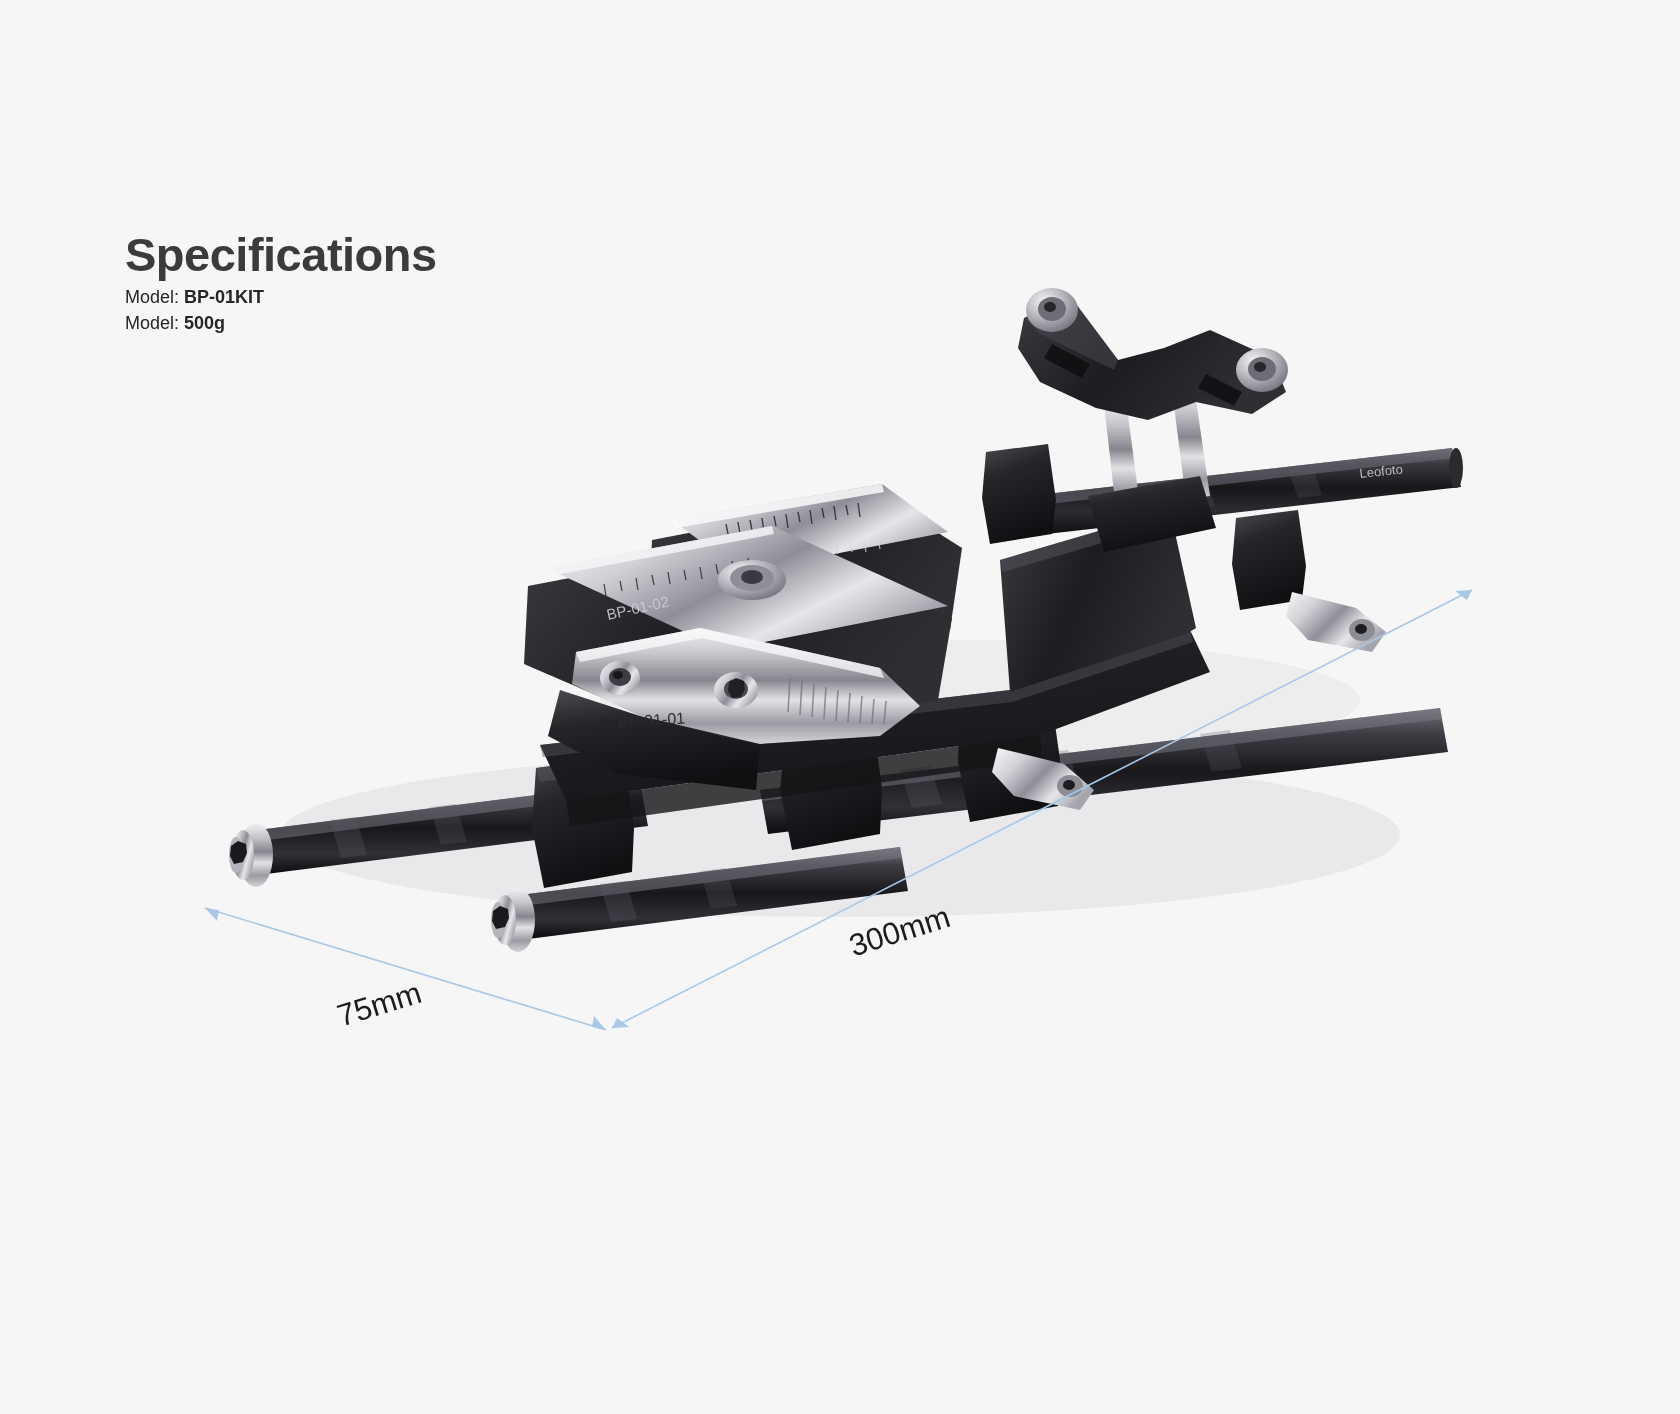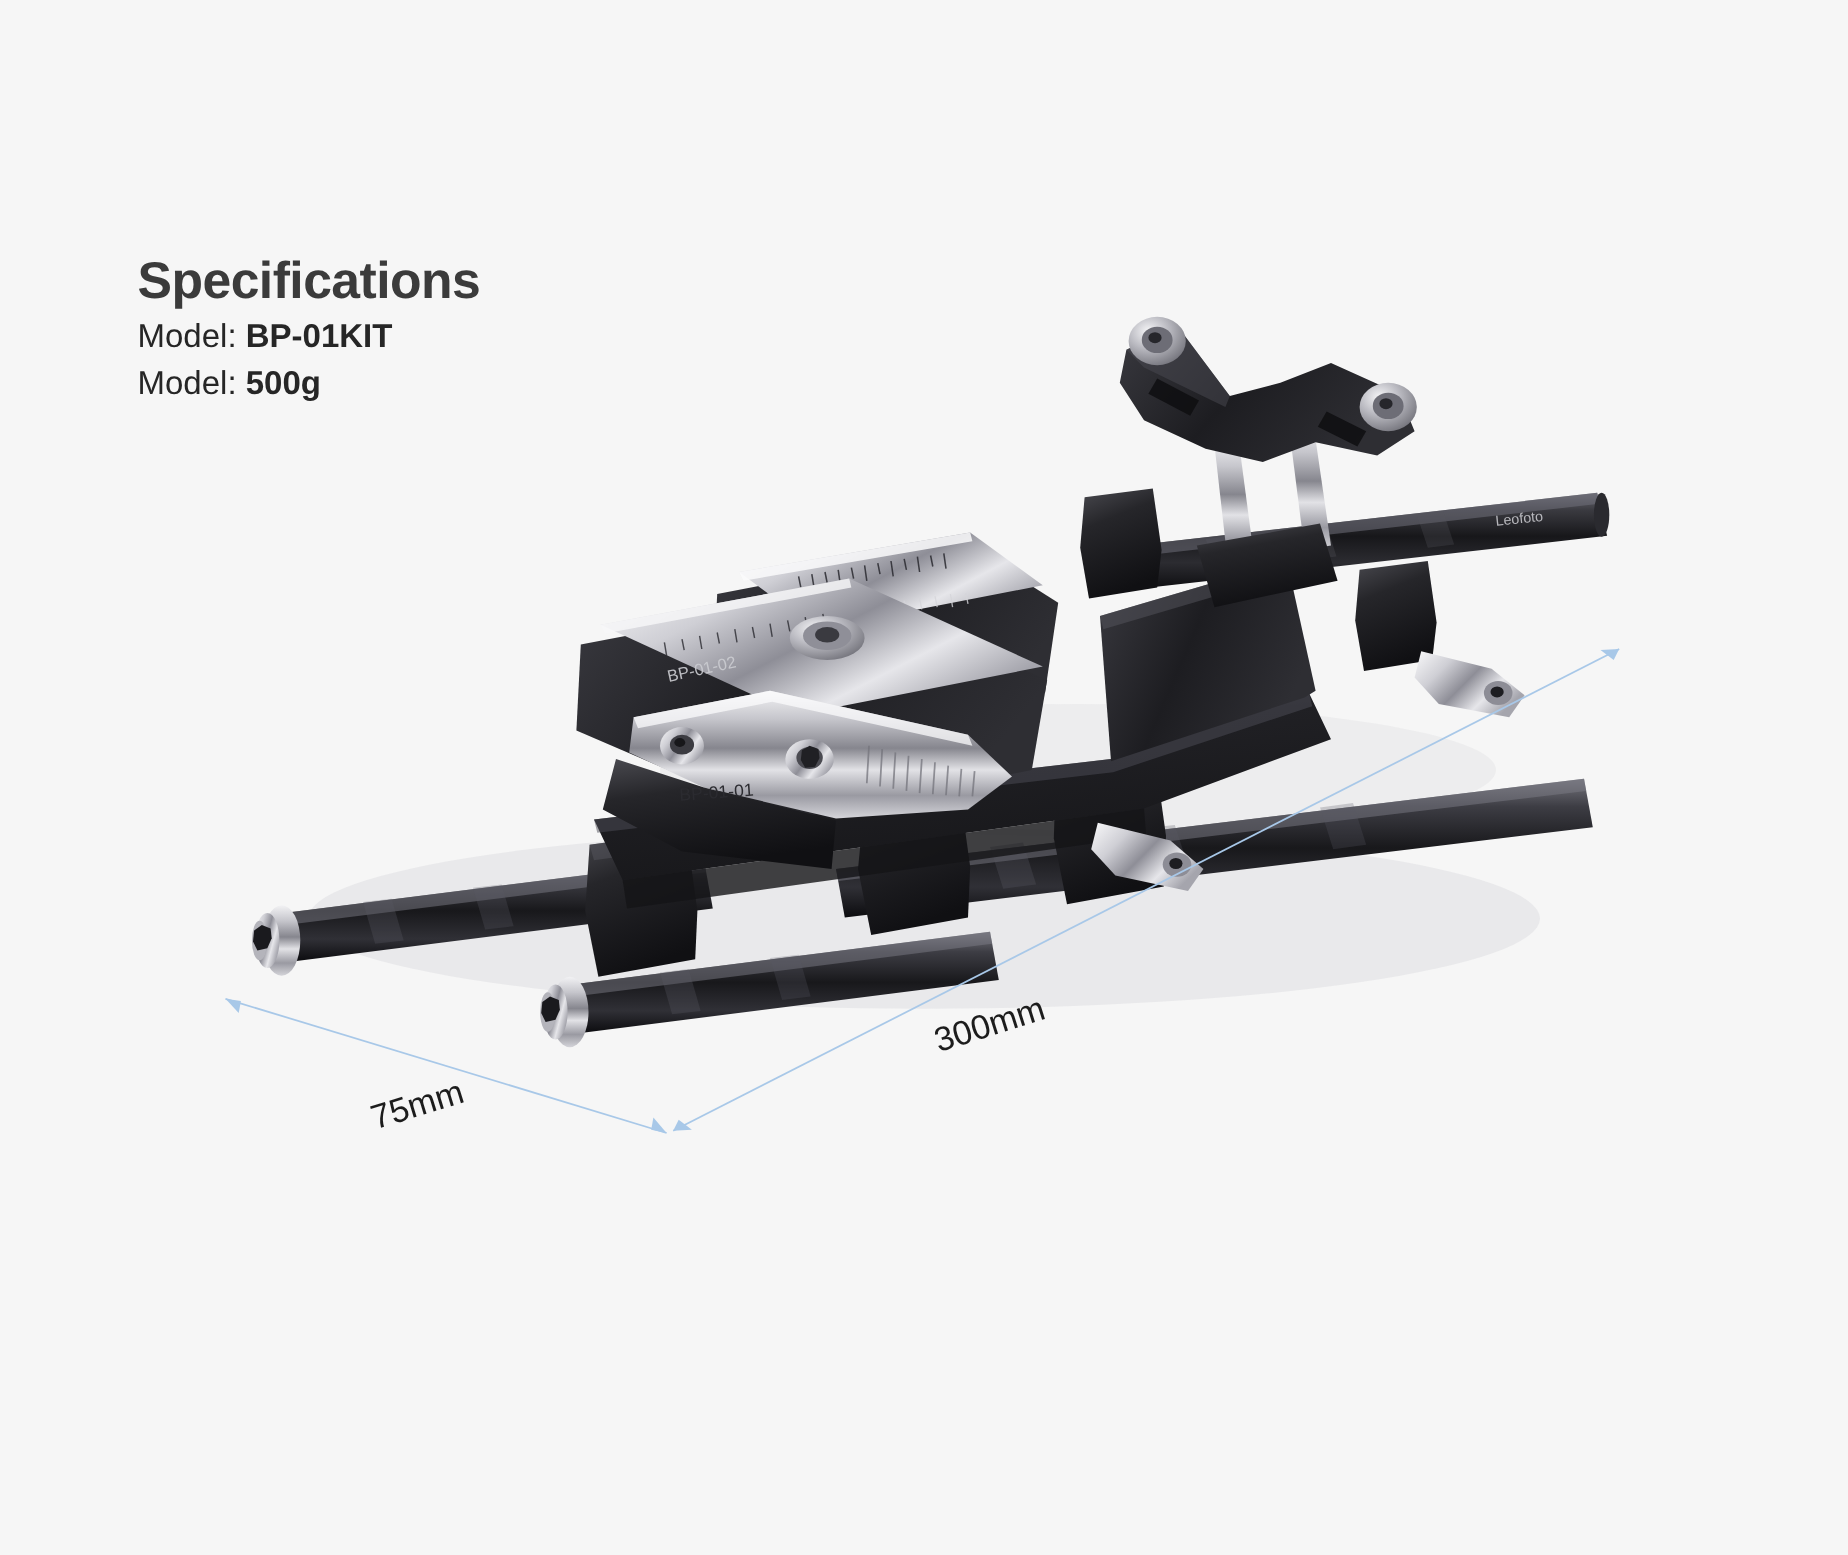--- a/index.html
+++ b/index.html
@@ -29,21 +29,21 @@
   }
   .spec-title {
     font-size: 47px;
     font-weight: bold;
     color: #3b3b3b;
     letter-spacing: -0.5px;
     line-height: 1.05;
     margin: 0 0 6px 0;
   }
   .spec-row {
-    font-size: 30px;
+    font-size: 18px;
     color: #262626;
     line-height: 1.42;
     white-space: nowrap;
   }
   .spec-label { font-weight: normal; }
   .spec-value { font-weight: bold; }
 
   
   .stage {
     position: absolute;

